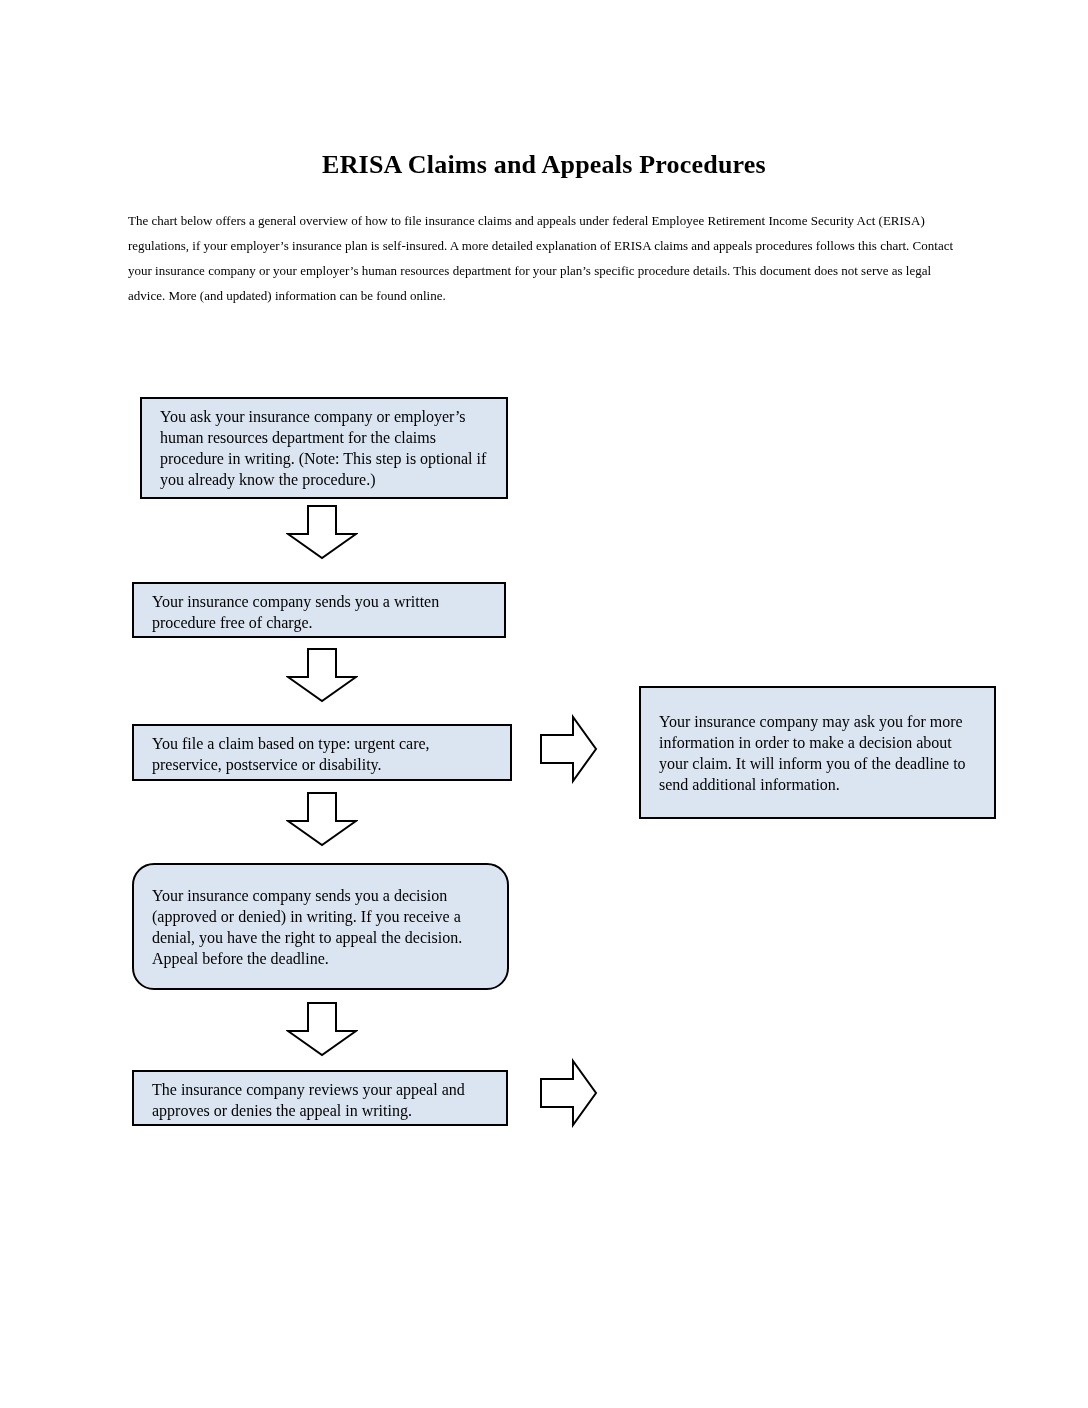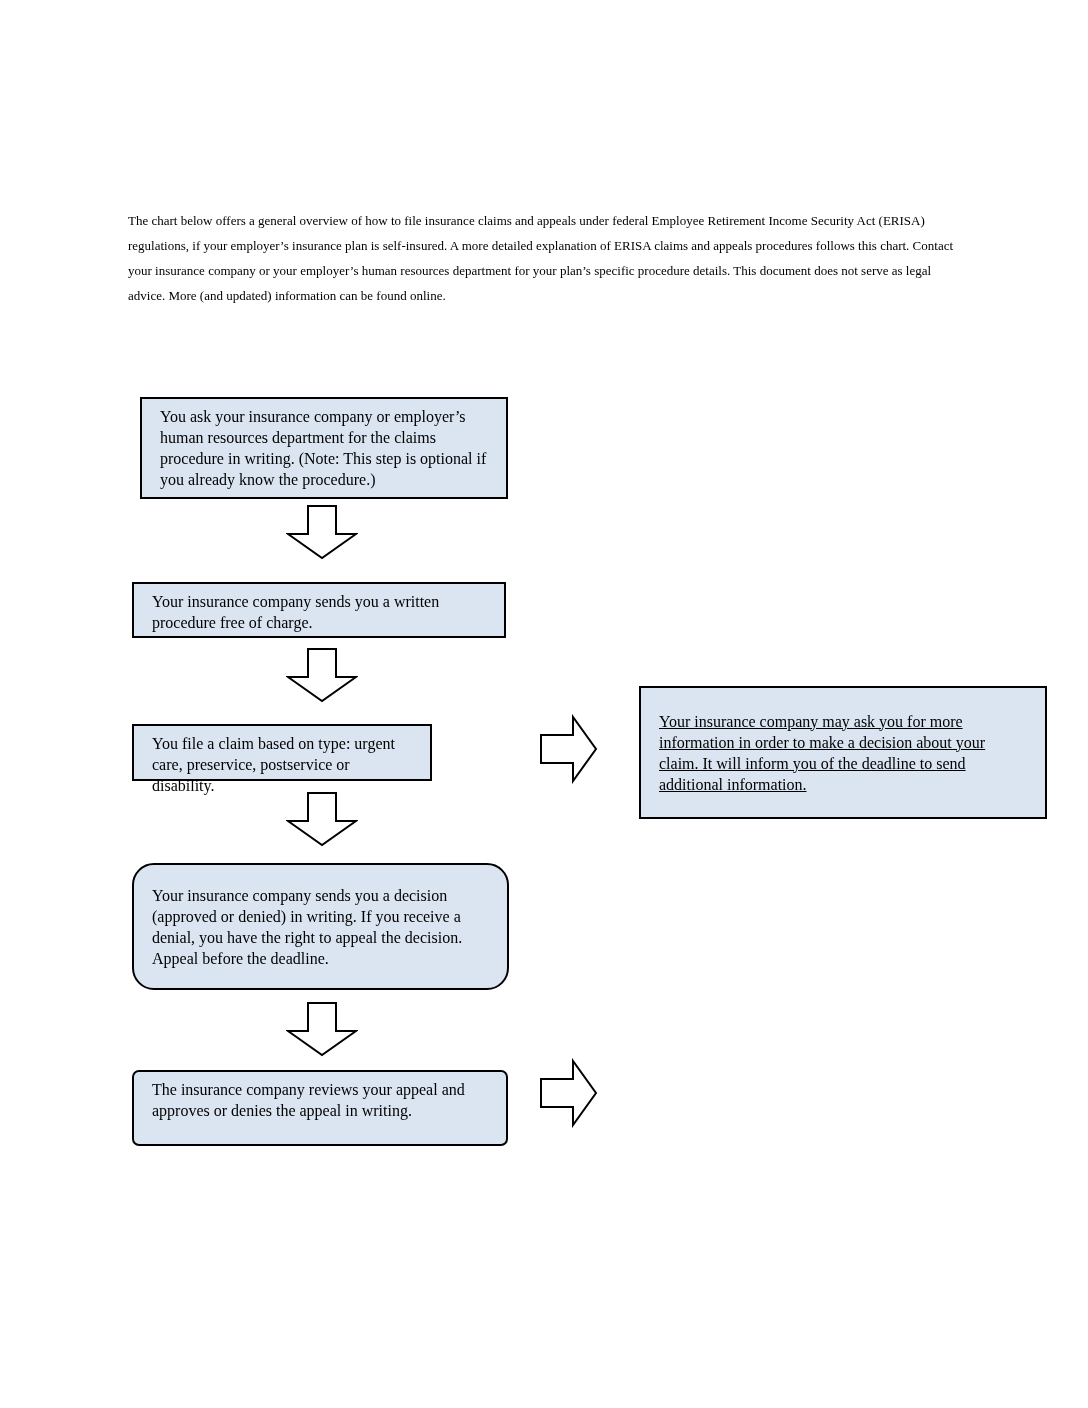--- a/index.html
+++ b/index.html
@@ -45,24 +45,24 @@
     line-height: 21px;
     color: #000000;
     padding: 7px 18px;
   }
   .box.centered {
     display: flex;
     align-items: center;
   }
   .b1 { left: 140px; top: 397px; width: 368px; height: 102px; }
   .b2 { left: 132px; top: 582px; width: 374px; height: 56px; }
-  .b3 { left: 132px; top: 724px; width: 300px; height: 57px; }
+  .b3 { left: 132px; top: 724px; width: 380px; height: 57px; }
   .b4 { left: 132px; top: 863px; width: 377px; height: 127px; border-radius: 22px; }
-  .b5 { left: 132px; top: 1070px; width: 376px; height: 76px; border-radius: 7px; }
-  .s1 { left: 639px; top: 686px; width: 408px; height: 133px; text-decoration: underline; }
+  .b5 { left: 132px; top: 1070px; width: 376px; height: 56px; }
+  .s1 { left: 639px; top: 686px; width: 357px; height: 133px; }
   .s2 { left: 629px; top: 1028px; width: 370px; height: 105px; }
   .arrow {
     position: absolute;
   }
   .d1 { left: 286px; top: 505px; }
   .d2 { left: 286px; top: 648px; }
   .d3 { left: 286px; top: 792px; }
   .d4 { left: 286px; top: 1002px; }
   .r1 { left: 540px; top: 714px; }
   .r2 { left: 540px; top: 1058px; }
@@ -71,20 +71,21 @@
     stroke: #000000;
     stroke-width: 2;
     stroke-linejoin: miter;
   }
 </style>
 </head>
 <body>
 
 <div class="page">
 
+  <h1 class="title">ERISA Claims and Appeals Procedures</h1>
 
   <p class="intro">The chart below offers a general overview of how to file insurance claims and appeals under federal Employee Retirement Income Security Act (ERISA) regulations, if your employer’s insurance plan is self-insured. A more detailed explanation of ERISA claims and appeals procedures follows this chart. Contact your insurance company or your employer’s human resources department for your plan’s specific procedure details.  This document does not serve as legal advice.  More (and updated)  information can be found online.</p>
 
   <div class="box b1">You ask your insurance company or employer’s human resources department for the claims procedure in writing. (Note: This step is optional if you already know the procedure.)</div>
 
   <svg class="arrow d1" width="72" height="55" viewBox="0 0 72 55">
     <polygon points="22,1 50,1 50,29 70,29 36,53 2,29 22,29"></polygon>
   </svg>
 
   <div class="box b2">Your insurance company sends you a written procedure free of charge.</div>

